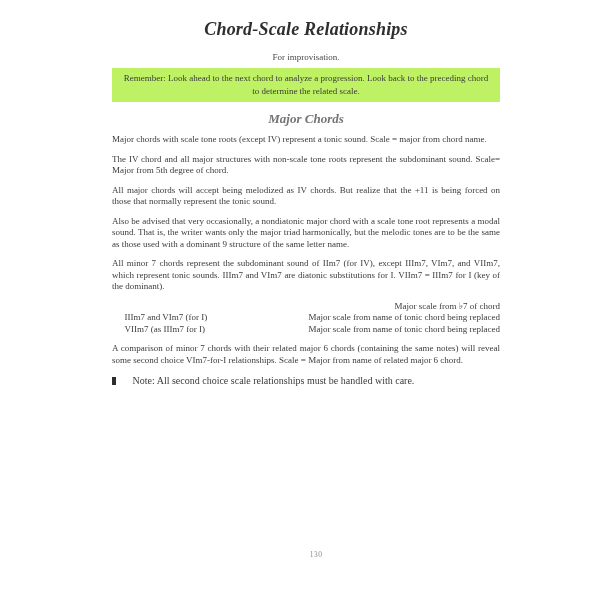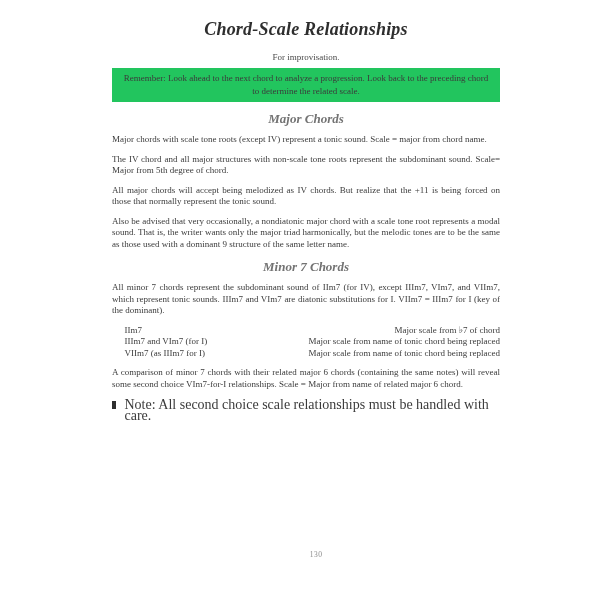--- a/index.html
+++ b/index.html
@@ -27,21 +27,21 @@
   }
   .subtitle {
     font-size:9px;
     line-height:12px;
     text-align:center;
     margin-top:12px;
     color:#4a4a4a;
   }
   .remember-box {
     margin-top:5px;
-    background:#22c55e;
+    background:#bef264;
     padding:4px 10px 5px 10px;
     font-size:9px;
     line-height:12.5px;
     text-align:center;
     color:#3b3b3b;
   }
   .section-heading {
     font-size:13px;
     font-weight:bold;
     font-style:italic;
@@ -80,23 +80,24 @@
     margin-top:9px;
     align-items:flex-start;
   }
   .note .bar {
     width:3.5px; height:8px;
     background:#2e2e2e;
     flex-shrink:0;
     margin:1.5px 9px 0 0;
   }
   .note .ptext {
-    font-size:14px;
+    font-size:10px;
     line-height:11px;
     color:#3b3b3b;
+    margin-left:8px;
   }
   .page-number {
     position:absolute;
     top:550px; left:16px;
     width:600px;
     text-align:center;
     font-size:7.5px;
     color:#8a8a8a;
     letter-spacing:0.5px;
   }
@@ -129,30 +130,28 @@
     <div class="para">
       <div class="bar"></div>
       <div class="ptext">All major chords will accept being melodized as IV chords. But realize that the +11 is being forced on those that normally represent the tonic sound.</div>
     </div>
 
     <div class="para">
       <div class="bar"></div>
       <div class="ptext">Also be advised that very occasionally, a nondiatonic major chord with a scale tone root represents a modal sound. That is, the writer wants only the major triad harmonically, but the melodic tones are to be the same as those used with a dominant 9 structure of the same letter name.</div>
     </div>
 
-    <div class="section-heading">Minor 7 Chords</div>
 
     <div class="para">
       <div class="bar"></div>
       <div class="ptext">All minor 7 chords represent the subdominant sound of IIm7 (for IV), except IIIm7, VIm7, and VIIm7, which represent tonic sounds. IIIm7 and VIm7 are diatonic substitutions for I. VIIm7 = IIIm7 for I (key of the dominant).</div>
     </div>
 
     <div class="chord-table">
       <div class="row">
-        <div class="chord-cell">IIm7</div>
         <div class="scale-cell">Major scale from ♭7 of chord</div>
       </div>
       <div class="row">
         <div class="chord-cell">IIIm7 and VIm7 (for I)</div>
         <div class="scale-cell">Major scale from name of tonic chord being replaced</div>
       </div>
       <div class="row">
         <div class="chord-cell">VIIm7 (as IIIm7 for I)</div>
         <div class="scale-cell">Major scale from name of tonic chord being replaced</div>
       </div>

